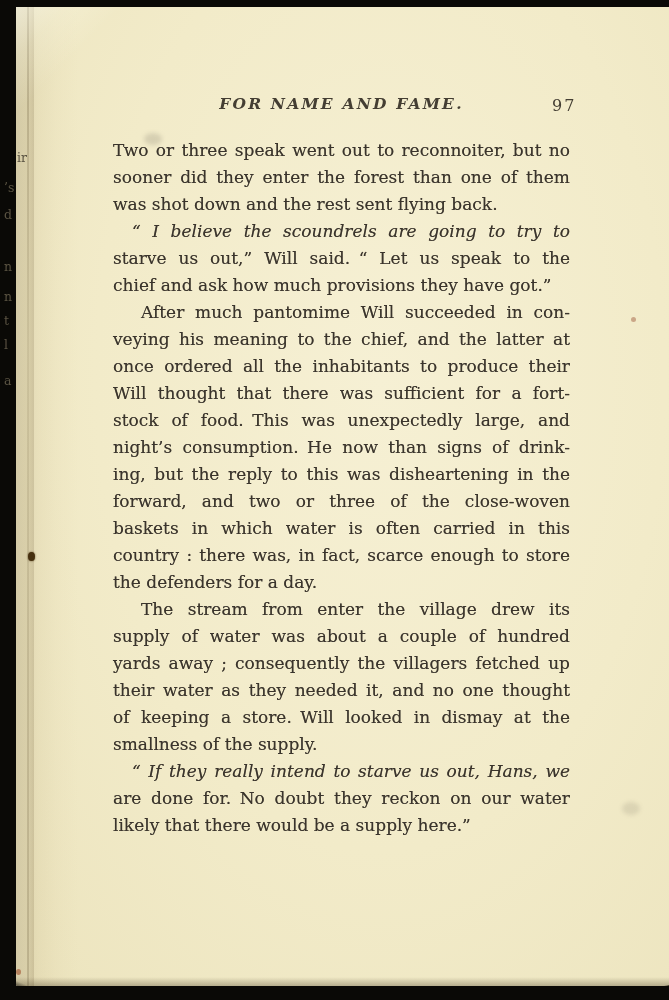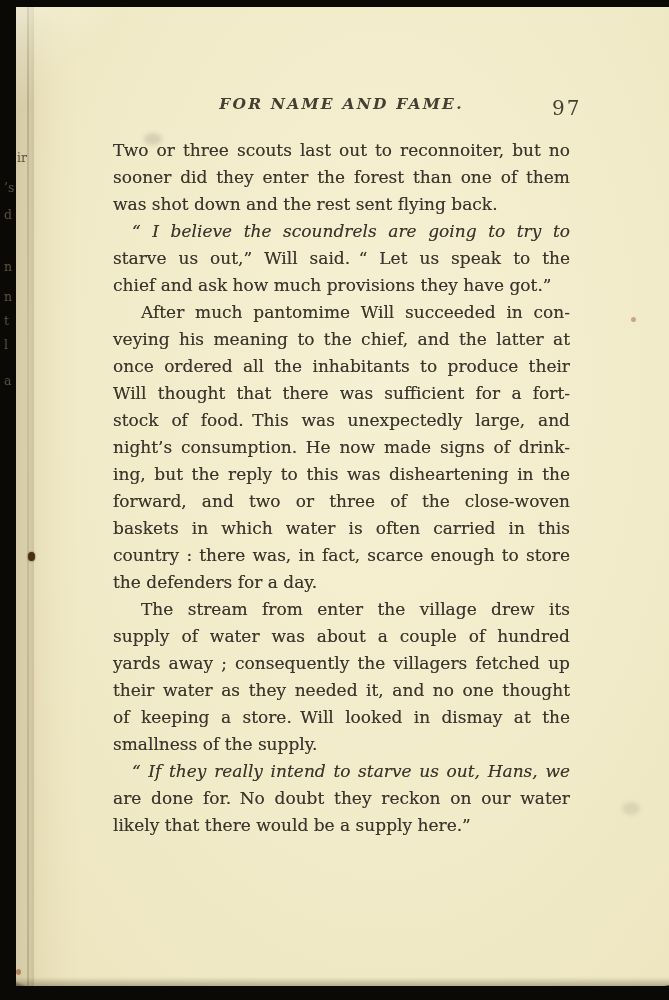--- a/index.html
+++ b/index.html
@@ -47,21 +47,21 @@
     background:linear-gradient(to top right, var(--scan-bg) 32%, rgba(10,9,6,0) 55%);
   }
   
   .header-row{position:absolute;left:0;top:87px;width:663px;height:24px;}
   .running-title{
     position:absolute;left:97px;width:457px;text-align:center;
     font-style:italic;font-weight:bold;font-size:15.5px;letter-spacing:2.2px;
     color:#443e33;white-space:nowrap;
   }
   .page-number{
-    position:absolute;left:536px;top:2px;font-size:20px;letter-spacing:2px;color:#443e33;
+    position:absolute;left:536px;top:2px;font-size:16px;letter-spacing:2px;color:#443e33;
   }
   
   .body-text{
     position:absolute;left:97px;top:130px;width:457px;
     color:var(--ink);font-size:17px;
     text-shadow:0 0 0.5px rgba(58,52,44,0.55);
   }
   .para{margin:0;padding:0;}
   .line{
     height:27px;line-height:27px;
@@ -95,36 +95,36 @@
     <div class="crease-line"></div>
     <div class="corner-fold"></div>
 
     <div class="header-row">
       <div class="running-title">FOR NAME AND FAME.</div>
       <div class="page-number">97</div>
     </div>
 
     <div class="body-text" id="body-text">
         <div class="para">
-          <div class="line">Two or three scouts last out to reconnoiter, but no</div>
+          <div class="line">Two or three speak went out to reconnoiter, but no</div>
           <div class="line">sooner did they enter the forest than one of them</div>
           <div class="line last">was shot down and the rest sent flying back.</div>
         </div>
         <div class="para indent quote">
           <div class="line">“ I believe the scoundrels are going to try to</div>
           <div class="line">starve us out,” Will said. “ Let us speak to the</div>
           <div class="line last">chief and ask how much provisions they have got.”</div>
         </div>
         <div class="para indent">
           <div class="line">After much pantomime Will succeeded in con-</div>
           <div class="line">veying his meaning to the chief, and the latter at</div>
           <div class="line">once ordered all the inhabitants to produce their</div>
           <div class="line">Will thought that there was sufficient for a fort-</div>
           <div class="line">stock of food. This was unexpectedly large, and</div>
-          <div class="line">night’s consumption. He now made signs of drink-</div>
+          <div class="line">night’s consumption. He now than signs of drink-</div>
           <div class="line">ing, but the reply to this was disheartening in the</div>
           <div class="line">forward, and two or three of the close-woven</div>
           <div class="line">baskets in which water is often carried in this</div>
           <div class="line">country : there was, in fact, scarce enough to store</div>
           <div class="line last">the defenders for a day.</div>
         </div>
         <div class="para indent">
           <div class="line">The stream from enter the village drew its</div>
           <div class="line">supply of water was about a couple of hundred</div>
           <div class="line">yards away ; consequently the villagers fetched up</div>

